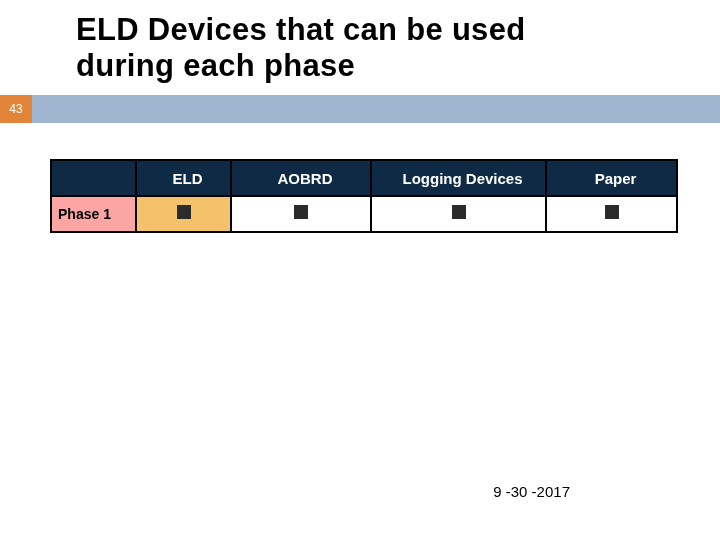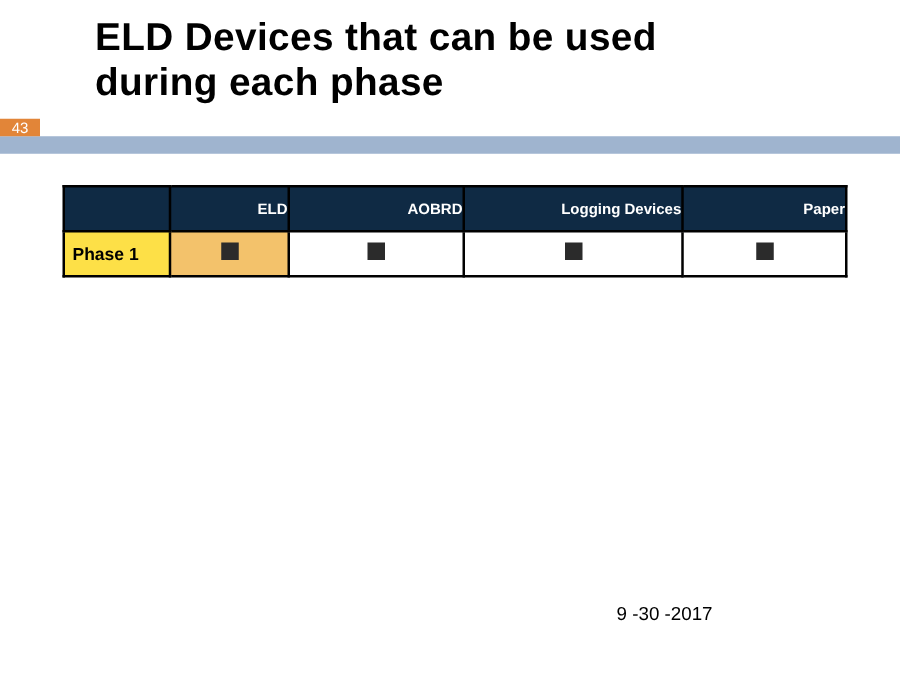--- a/index.html
+++ b/index.html
@@ -17,22 +17,21 @@
     color: #000;
     padding: 12px 0 12px 76px;
     line-height: 1.15;
     letter-spacing: 0.3px;
     border-radius: 13px;
   }
   .badge-row {
     display: flex;
     align-items: stretch;
     height: 28px;
-    margin-bottom: 25px;
-    flex-direction: column;
+    margin-bottom: 36px;
   }
   .badge {
     width: 32px;
     background: #e07b28;
     opacity: 0.92;
     color: #fff;
     font-size: 12px;
     display: flex;
     align-items: center;
     justify-content: center;
@@ -56,29 +55,29 @@
   col.c-paper { width: auto; }
   th, td {
     border: 2px solid #000;
     height: 36px;
     vertical-align: middle;
   }
   thead th {
     background: #0f2a44;
     color: #fff;
     font-weight: bold;
-    font-size: 12px;
-    text-align: right;
+    font-size: 15px;
+    text-align: center;
     padding-left: 8px;
   }
   thead th.rowhead-blank {
     background: #0f2a44;
   }
   tbody th {
-    background: #fde047;
+    background: #fca5a5;
     font-weight: bold;
     font-size: 14px;
     text-align: left;
     padding-left: 6px;
   }
   td {
     text-align: center;
     background: #fff;
   }
   td.hl {

